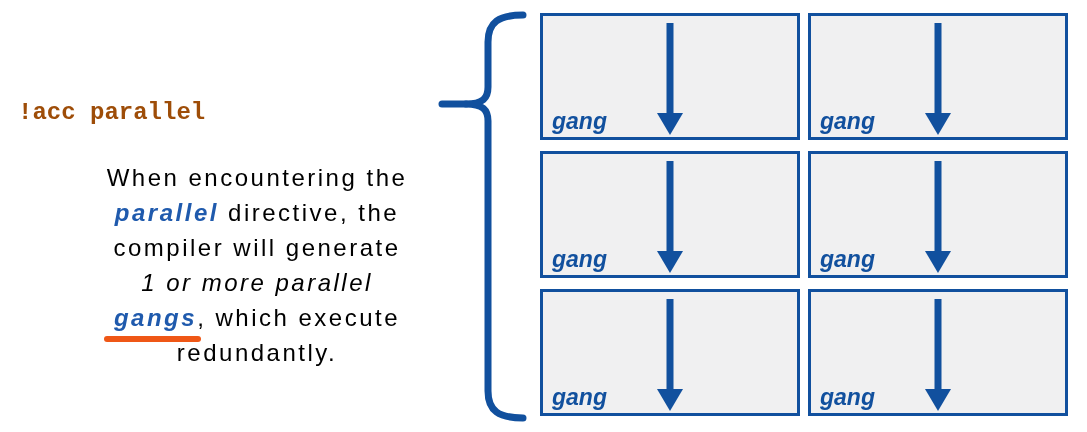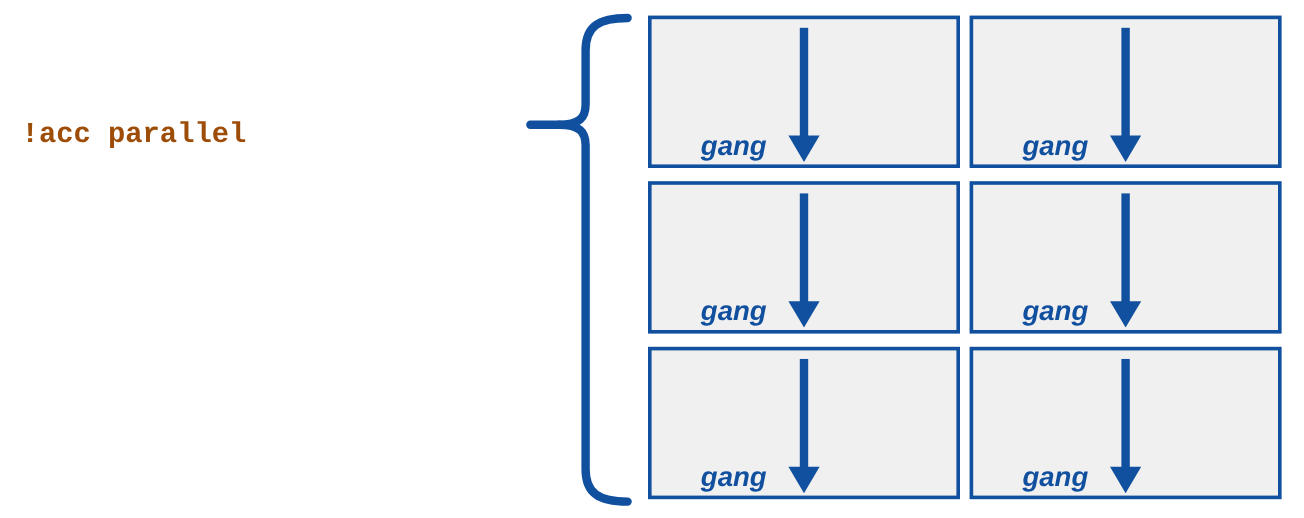--- a/index.html
+++ b/index.html
@@ -104,40 +104,47 @@
   }
   .gang {
     position: absolute;
     left: 9px;
     bottom: 4px;
     font-weight: bold;
     font-style: italic;
     font-size: 23px;
     line-height: 23px;
     color: var(--accent-blue);
-    margin-left: 32px;
   }
   .arrow {
     position: absolute;
     left: 50%;
     top: 7px;
     transform: translateX(-50%);
     width: 28px;
     height: 112px;
     color: var(--accent-blue);
   }
   .arrow rect, .arrow polygon { fill: currentColor; }
 </style>
 </head>
 <body>
 
 <div class="canvas">
 
   <div class="code-label">!acc parallel</div>
 
+  <div class="description">
+    <div class="line">When encountering the</div>
+    <div class="line"><span class="kw">parallel</span><span> directive, the</span></div>
+    <div class="line">compiler will generate</div>
+    <div class="line it">1 or more parallel</div>
+    <div class="line"><span class="kw u">gangs</span><span>, which execute</span></div>
+    <div class="line">redundantly.</div>
+  </div>
 
   <svg class="brace" viewBox="0 0 100 425" xmlns="http://www.w3.org/2000/svg" aria-hidden="true">
     <path d="M88 10 C64 10 53 17 53 37 L53 82 C53 93 48 99 31 99 C48 99 53 105 53 116 L53 386 C53 406 64 413 88 413"></path>
     <path d="M7 99 L31 99"></path>
   </svg>
 
   <div class="grid">
     <div class="box">
       <svg class="arrow" viewBox="0 0 28 112" xmlns="http://www.w3.org/2000/svg" aria-hidden="true">
           <rect x="10.5" y="0" width="7" height="92"></rect>

